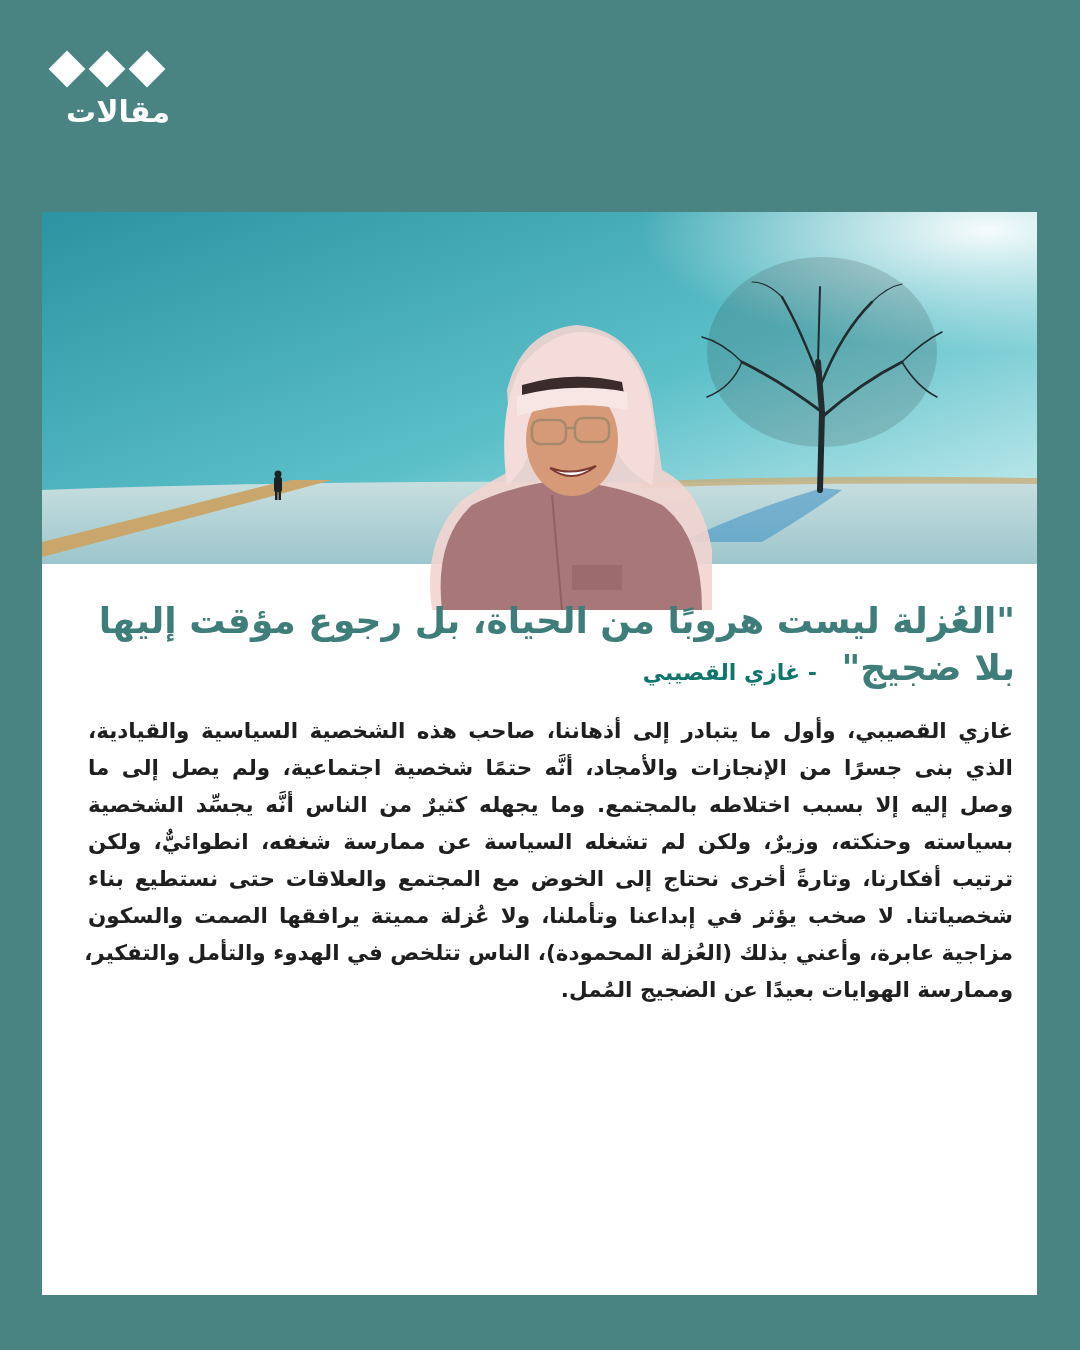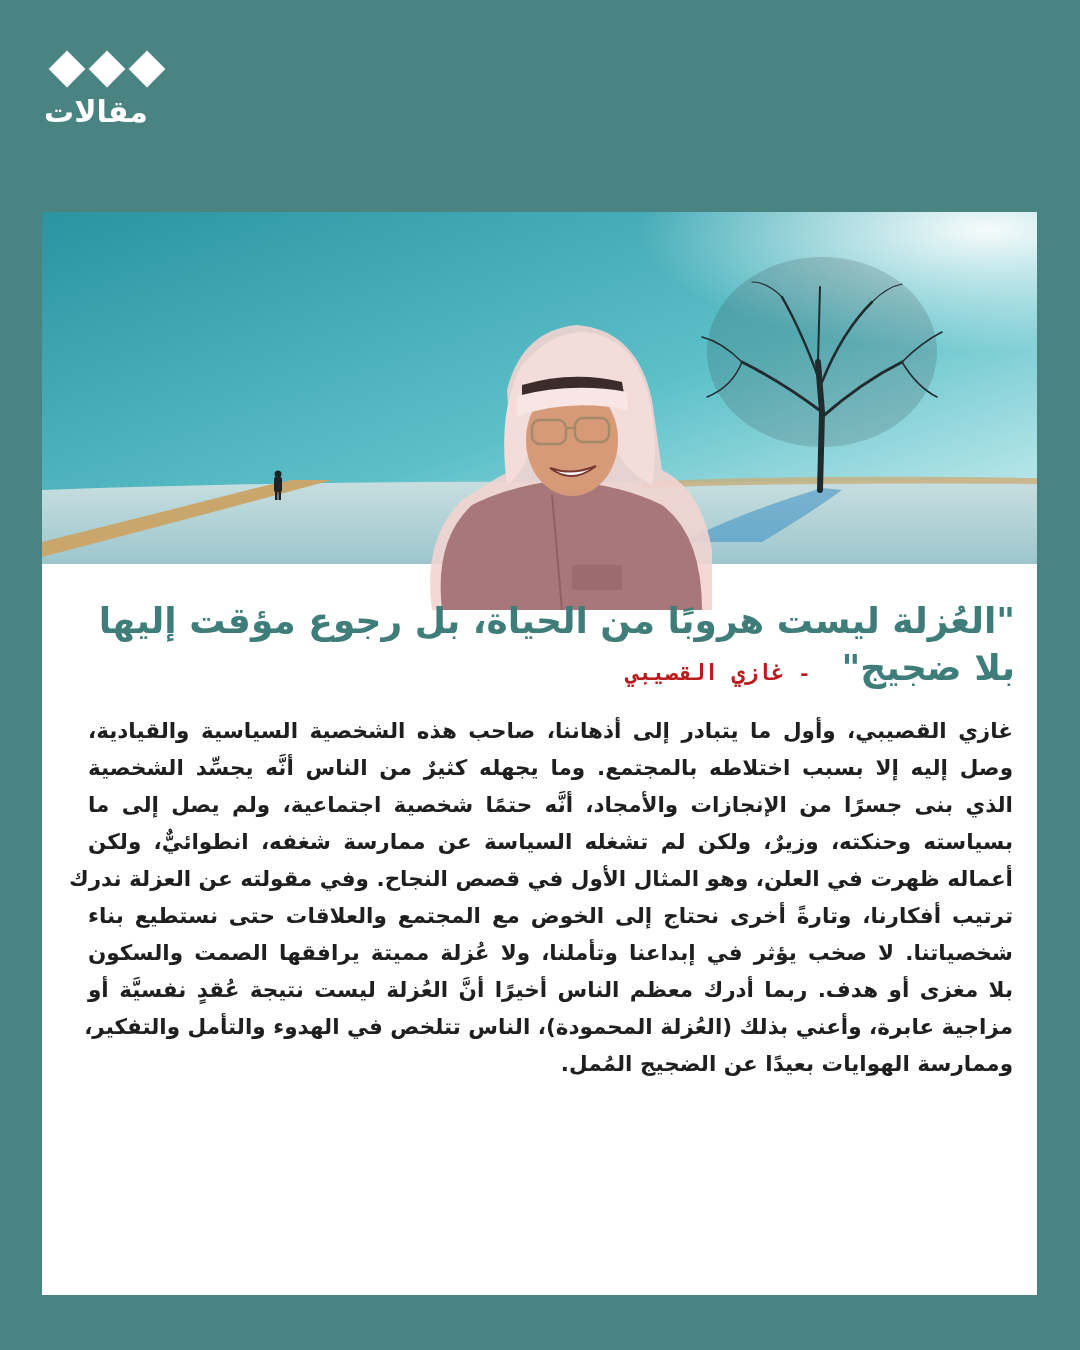--- a/index.html
+++ b/index.html
@@ -10,21 +10,21 @@
       position: relative;
     }
     
     .logo { position: absolute; left: 44px; top: 52px; width: 126px; height: 80px; }
     .logo .diamonds { position: absolute; left: 4px; top: 0; height: 36px; width: 122px; }
     .logo .diamond {
       position: absolute; top: 4px; width: 26px; height: 26px; background: #ffffff;
       transform: rotate(45deg);
     }
     .logo .wordmark {
-      position: absolute; left: 0; top: 40px; width: 126px; text-align: left;
+      position: absolute; left: 0; top: 40px; width: 126px; text-align: right;
       color: #ffffff; font-size: 30px; font-weight: bold; direction: rtl;
       font-family: "DejaVu Sans", sans-serif; line-height: 40px;
     }
 
     
     .card {
       position: absolute; left: 42px; top: 212px; width: 995px; height: 1083px;
       background: #ffffff; overflow: hidden;
     }
     .hero {
@@ -36,21 +36,21 @@
     .portrait { position: absolute; left: 370px; top: 108px; width: 300px; height: 290px; }
 
     
     .quote {
       position: absolute; left: 24px; right: 22px; top: 385px;
       direction: rtl; text-align: right; color: #3f7d7a;
       font-family: "DejaVu Sans", sans-serif; font-weight: bold;
     }
     .quote .line1 { font-size: 36px; line-height: 48px; letter-spacing: 0; }
     .quote .line2 { font-size: 36px; line-height: 46px; }
-    .quote .author { font-size: 22px; color: #b91c1c; font-weight: bold; margin-right: 18px; font-family: Liberation Mono, monospace; }
+    .quote .author { font-size: 22px; color: #0f766e; font-weight: bold; margin-right: 12px; }
 
     
     .body-text {
       position: absolute; left: 26px; right: 24px; top: 500px;
       direction: rtl; text-align: justify; text-align-last: right;
       color: #1f1f1f; font-family: "DejaVu Sans", sans-serif;
       font-size: 21.5px; line-height: 37px; font-weight: bold;
     }
     .body-text .ln { display: block; text-align: justify; text-align-last: justify; white-space: nowrap; margin-left: 20px; }
     .body-text .ln.last { text-align-last: right; }
@@ -152,23 +152,21 @@
   <div class="quote">
     <div class="line1">"العُزلة ليست هروبًا من الحياة، بل رجوع مؤقت إليها</div>
     <div class="line2">
       <span>بلا ضجيج"</span>
       <span class="author">- غازي القصيبي</span>
     </div>
   </div>
 
   <div class="body-text">
     <span class="ln">غازي القصيبي، وأول ما يتبادر إلى أذهاننا، صاحب هذه الشخصية السياسية والقيادية،</span>
+    <span class="ln">الذي بنى جسرًا من الإنجازات والأمجاد، أنَّه حتمًا شخصية اجتماعية، ولم يصل إلى ما</span>
     <span class="ln">وصل إليه إلا بسبب اختلاطه بالمجتمع. وما يجهله كثيرٌ من الناس أنَّه يجسِّد الشخصية</span>
-    <span class="ln">الذي بنى جسرًا من الإنجازات والأمجاد، أنَّه حتمًا شخصية اجتماعية، ولم يصل إلى ما</span>
     <span class="ln">بسياسته وحنكته، وزيرٌ، ولكن لم تشغله السياسة عن ممارسة شغفه، انطوائيٌّ، ولكن</span>
-    <span class="ln">أعماله ظهرت في العلن، وهو المثال الأول في قصص النجاح. وفي مقولته عن العزلة ندرك</span>
     <span class="ln">ترتيب أفكارنا، وتارةً أخرى نحتاج إلى الخوض مع المجتمع والعلاقات حتى نستطيع بناء</span>
     <span class="ln">شخصياتنا. لا صخب يؤثر في إبداعنا وتأملنا، ولا عُزلة مميتة يرافقها الصمت والسكون</span>
-    <span class="ln">بلا مغزى أو هدف. ربما أدرك معظم الناس أخيرًا أنَّ العُزلة ليست نتيجة عُقدٍ نفسيَّة أو</span>
     <span class="ln">مزاجية عابرة، وأعني بذلك (العُزلة المحمودة)، الناس تتلخص في الهدوء والتأمل والتفكير،</span>
     <span class="ln last">وممارسة الهوايات بعيدًا عن الضجيج المُمل.</span>
   </div>
 </div>
 
 </body></html>

